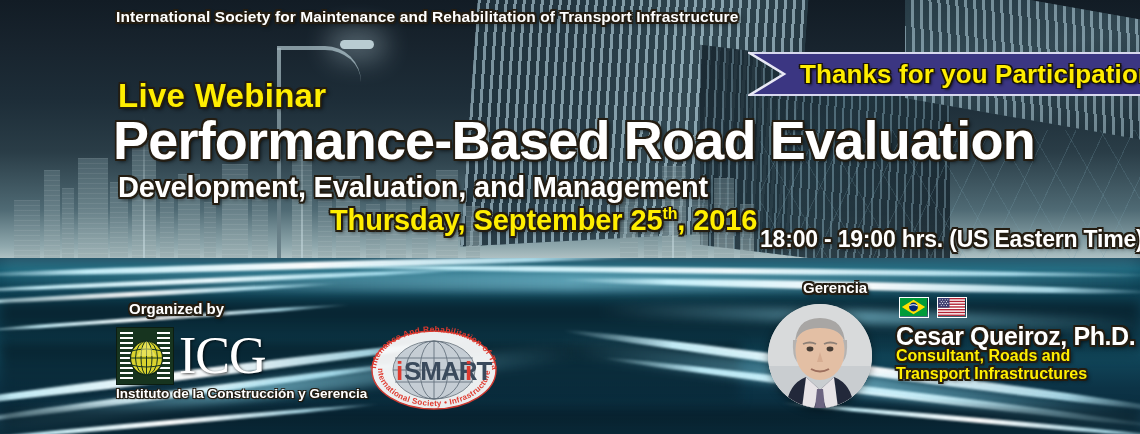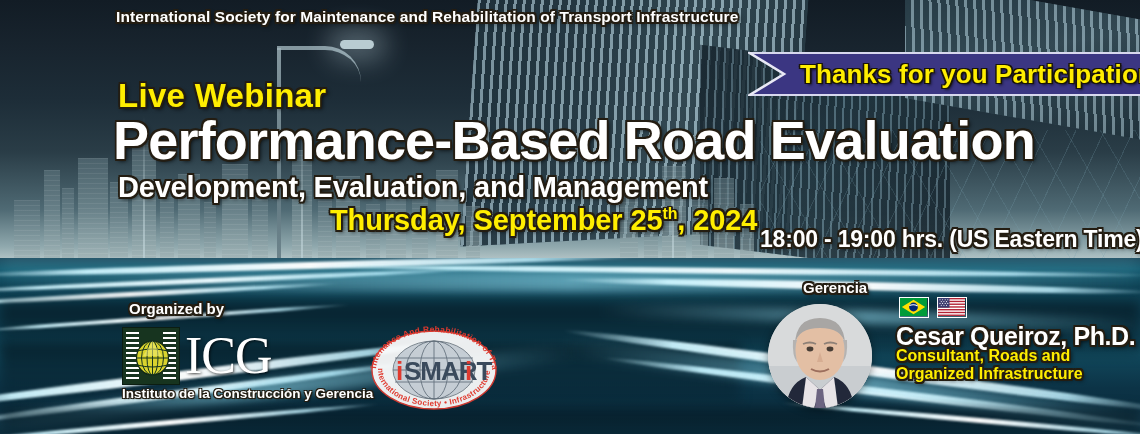--- a/index.html
+++ b/index.html
@@ -224,21 +224,21 @@
   }
 
   
   .label-small {
     position:absolute; font-size:15px; font-weight:bold; white-space:nowrap;
   }
   .organized-by { left:129px; top:300px; }
   .cosponsored-by { left:379px; top:308px; }
   .speaker-label { left:803px; top:279px; }
 
-  .icg-block { position:absolute; left:122px; top:327px; width:204px; height:76px; }
+  .icg-block { position:absolute; left:116px; top:327px; width:204px; height:76px; }
   .icg-row { display:flex; align-items:center; gap:5px; }
   .icg-mark {
     width:58px; height:58px;
     background:#17341f;
     border:1px solid #0c1d12;
     position:relative; overflow:hidden;
     flex:0 0 auto;
   }
   .icg-stripes-l, .icg-stripes-r {
     position:absolute; top:4px; bottom:4px; width:13px;
@@ -354,21 +354,21 @@
     <div class="streak" style="left:-40px; top:162px; width:420px; height:5px;  transform:rotate(-5deg);"></div>
     <div class="streak" style="left:780px; top:160px; width:400px; height:5px;  transform:rotate(5deg);"></div>
   </div>
 
   <div class="society-line outline-dark">International Society for Maintenance and Rehabilitation of Transport Infrastructure</div>
 
   <div class="live-webinar outline-yellow">Live Webinar</div>
   <div class="main-title outline-dark">Performance-Based Road Evaluation</div>
   <div class="subtitle outline-dark">Development, Evaluation, and Management</div>
 
-  <div class="date-line outline-yellow"><span>Thursday, September 25</span><sup>th</sup><span>, 2024</span></div>
+  <div class="date-line outline-yellow"><span>Thursday, September 25</span><sup>th</sup><span>, 2016</span></div>
 
   <div class="time-line outline-dark">18:00 - 19:00 hrs. (US Eastern Time)</div>
 
   <div class="ribbon">
     <span class="ribbon-text">Thanks for you Participation</span>
   </div>
   <div class="ribbon-notch">
     <svg width="40" height="44" viewBox="0 0 40 44">
       <path d="M0,0 L36,22 L0,44" fill="none" stroke="#e9e9f5" stroke-width="2.5"></path>
     </svg>
@@ -493,16 +493,16 @@
             <circle cx="5.9" cy="7.2" r=".55"></circle>
             <circle cx="8.5" cy="7.2" r=".55"></circle>
         </g>
       </svg>
     </div>
   </div>
 
   <div class="speaker-name outline-dark">Cesar Queiroz, Ph.D.</div>
   <div class="speaker-role outline-yellow">
     <div>Consultant, Roads and</div>
-    <div>Organized Infrastructure</div>
+    <div>Transport Infrastructures</div>
   </div>
 
 </div>
 
 </body></html>

